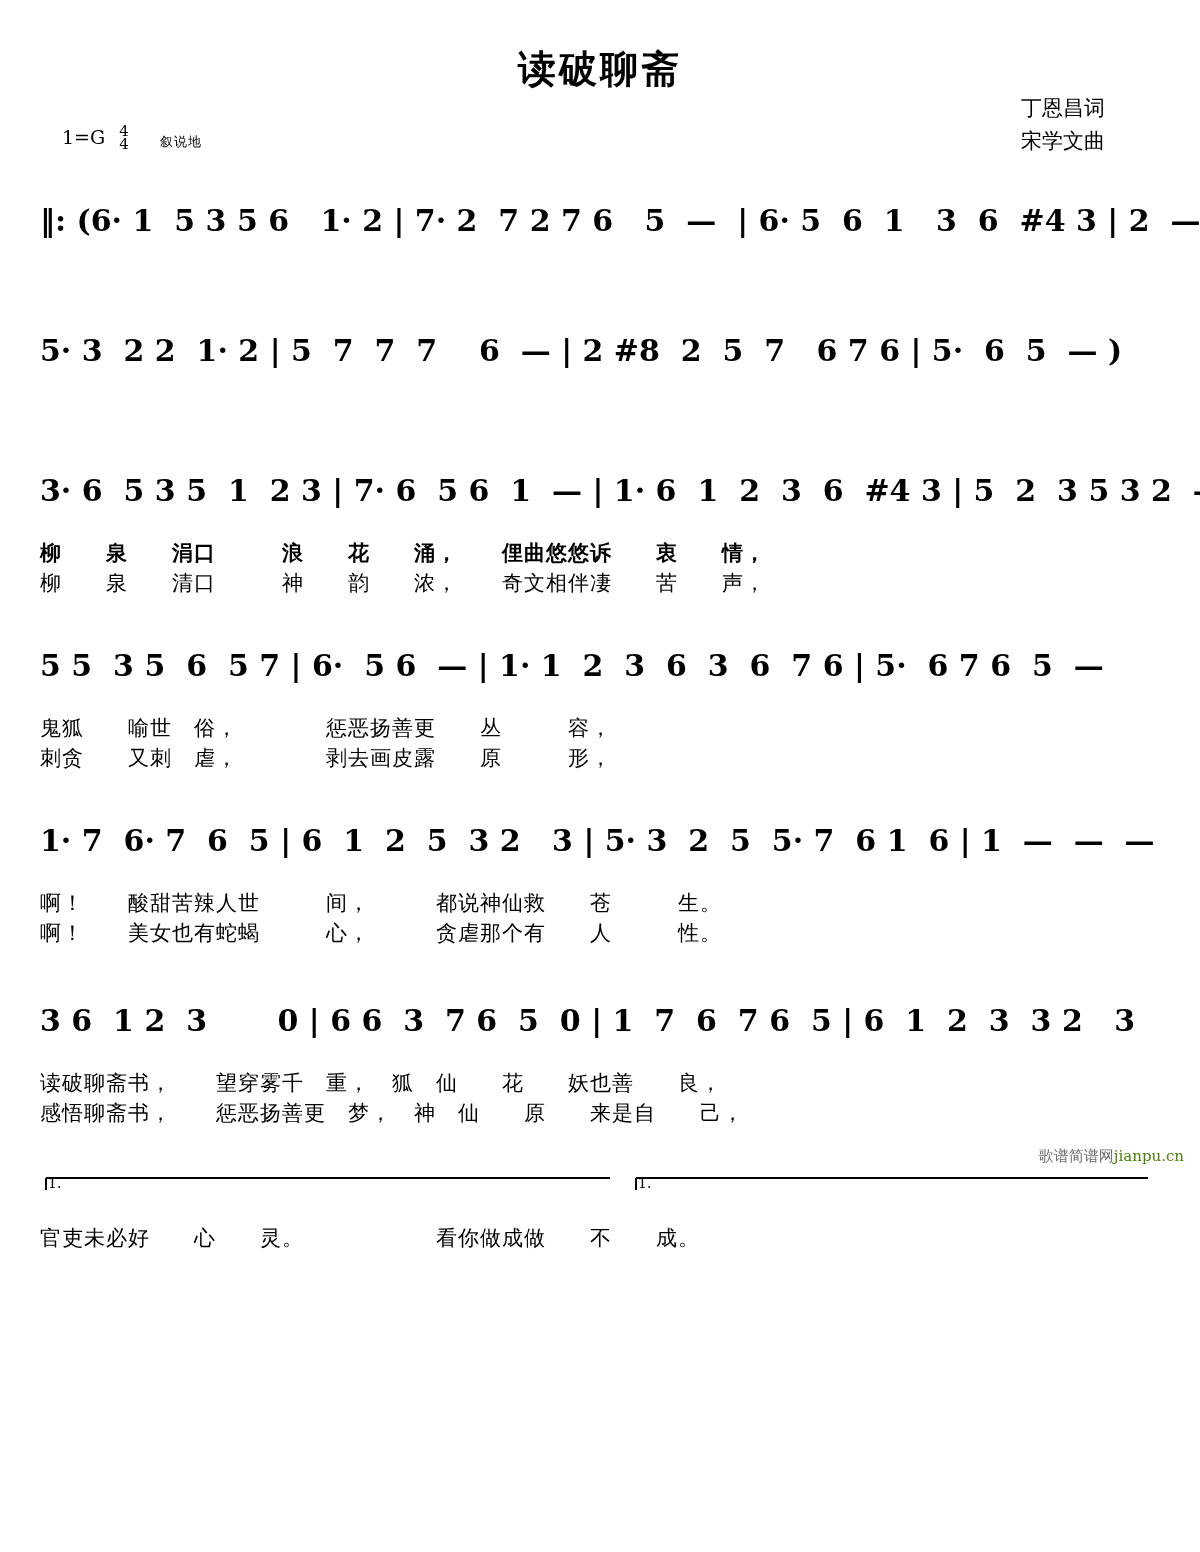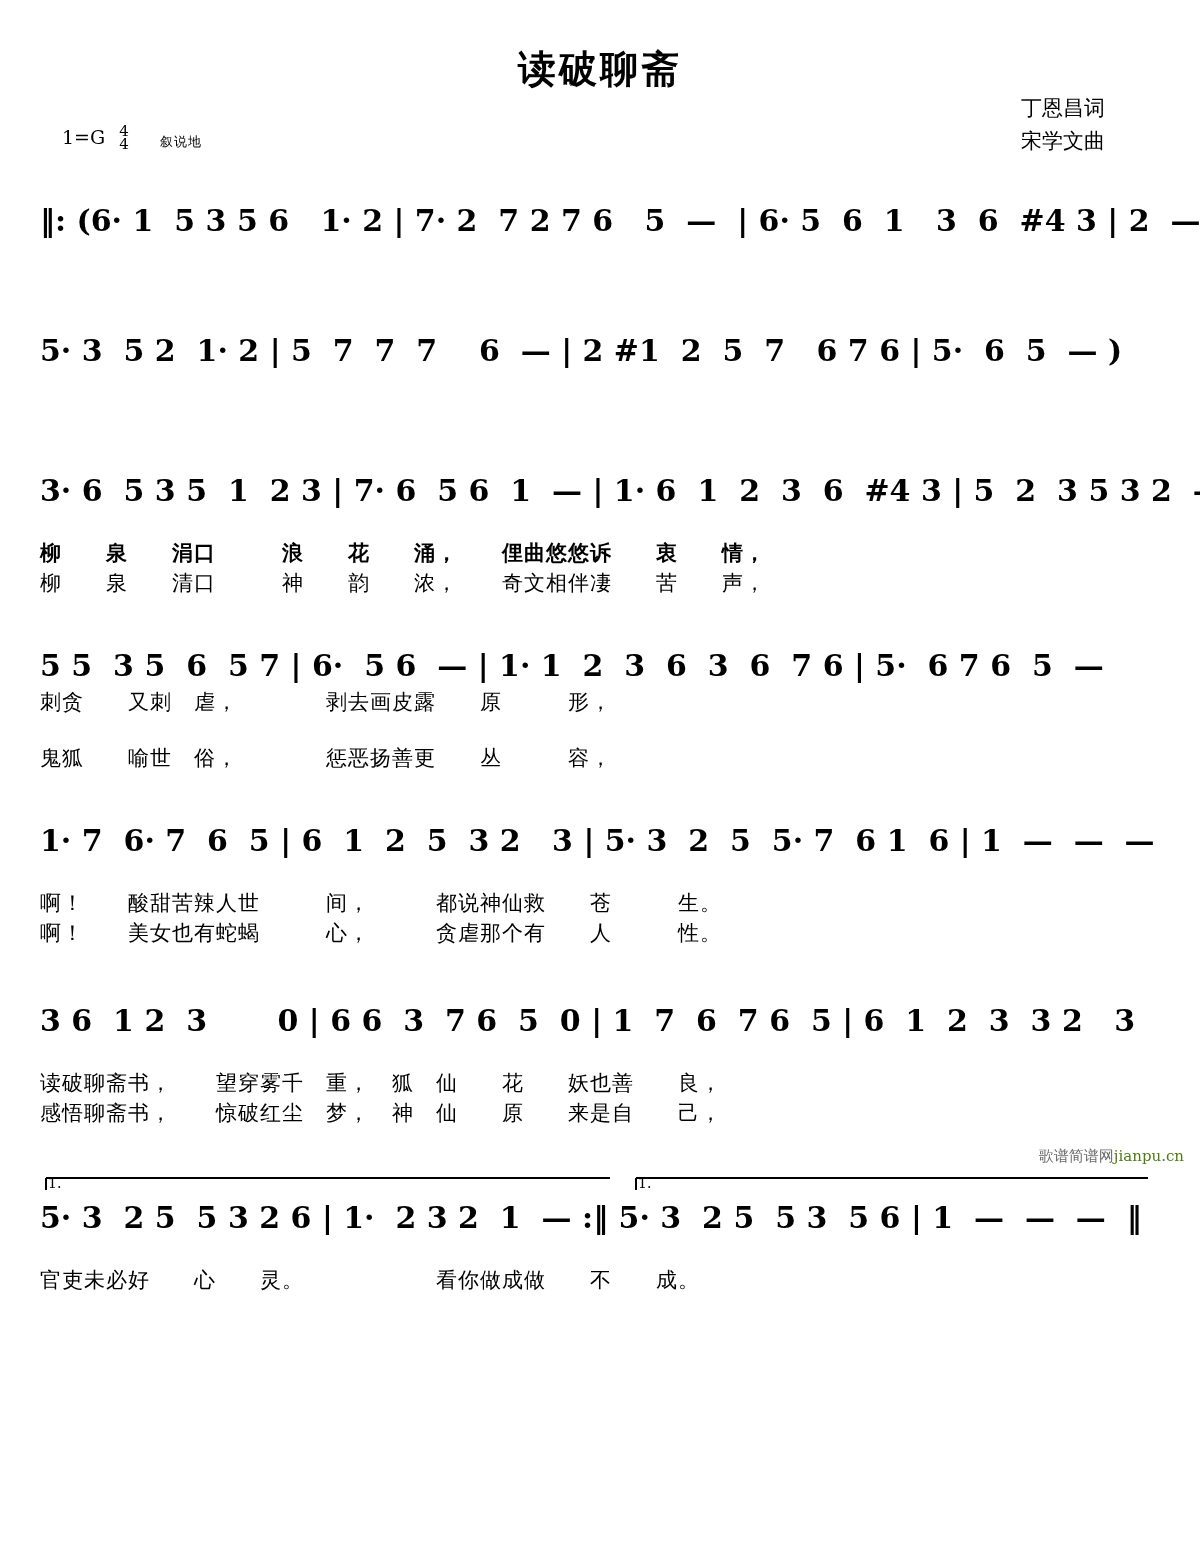--- a/index.html
+++ b/index.html
@@ -133,53 +133,52 @@
       <span>4</span>
     </span>
   </div>
   <div class="tempo">叙说地</div>
 
   <div class="system" style="top:200px;">
     <div class="notes">‖: (6· 1  5 3 5 6   1· 2 | 7· 2  7 2 7 6   5  —  | 6· 5  6  1   3  6  #4 3 | 2  —  —  —  ‖</div>
   </div>
 
   <div class="system" style="top:330px;">
-    <div class="notes">5· 3  5 2  1· 2 | 5  7  7  7    6  — | 2 #1  2  5  7   6 7 6 | 5·  6  5  — )</div>
+    <div class="notes">5· 3  2 2  1· 2 | 5  7  7  7    6  — | 2 #8  2  5  7   6 7 6 | 5·  6  5  — )</div>
   </div>
 
   <div class="system" style="top:470px;">
     <div class="notes">3· 6  5 3 5  1  2 3 | 7· 6  5 6  1  — | 1· 6  1  2  3  6  #4 3 | 5  2  3 5 3 2  —</div>
     <div class="lyric" style="margin-top:26px;font-weight:bold;">柳　　泉　　涓口　　　浪　　花　　涌，　　俚曲悠悠诉　　衷　　情，</div>
     <div class="lyric">柳　　泉　　清口　　　神　　韵　　浓，　　奇文相伴凄　　苦　　声，</div>
   </div>
 
   <div class="system" style="top:645px;">
     <div class="notes">5 5  3 5  6  5 7 | 6·  5 6  — | 1· 1  2  3  6  3  6  7 6 | 5·  6 7 6  5  —</div>
+    <div class="lyric" style="margin-top:26px;">鬼狐　　喻世　俗，　　　　惩恶扬善更　　丛　　　容，</div>
     <div class="lyric">刺贪　　又刺　虐，　　　　剥去画皮露　　原　　　形，</div>
-    <div class="lyric" style="margin-top:26px;">鬼狐　　喻世　俗，　　　　惩恶扬善更　　丛　　　容，</div>
   </div>
 
   <div class="system" style="top:820px;">
     <div class="notes">1· 7  6· 7  6  5 | 6  1  2  5  3 2   3 | 5· 3  2  5  5· 7  6 1  6 | 1  —  —  —</div>
     <div class="lyric" style="margin-top:26px;">啊！　　酸甜苦辣人世　　　间，　　　都说神仙救　　苍　　　生。</div>
     <div class="lyric">啊！　　美女也有蛇蝎　　　心，　　　贪虐那个有　　人　　　性。</div>
   </div>
 
   <div class="system" style="top:1000px;">
     <div class="notes">3 6  1 2  3　　 0 | 6 6  3  7 6  5  0 | 1  7  6  7 6  5 | 6  1  2  3  3 2   3</div>
     <div class="lyric" style="margin-top:26px;">读破聊斋书，　　望穿雾千　重，　狐　仙　　花　　妖也善　　良，</div>
-    <div class="lyric">感悟聊斋书，　　惊破红尘　梦，　神　仙　　原　　来是自　　己，</div>
+    <div class="lyric">感悟聊斋书，　　惩恶扬善更　梦，　神　仙　　原　　来是自　　己，</div>
   </div>
 
   <div class="system" style="top:1175px;">
     <div style="position:relative;height:22px;">
       <span style="position:absolute;left:8px;top:0;font-size:14px;font-family:'DejaVu Serif',serif;">1.</span>
       <span style="position:absolute;left:598px;top:0;font-size:14px;font-family:'DejaVu Serif',serif;">1.</span>
     </div>
-    <div class="notes">5· 3  2 5  5 3 2 6 | 1·  2 3 2  1  — :‖ 5· 3  2 5  5 3  5 6 | 1  —  —  —  ‖</div>
     <div class="lyric" style="margin-top:26px;">官吏未必好　　心　　灵。　　　　　　看你做成做　　不　　成。</div>
   </div>
 
   <svg class="overlay" viewBox="0 0 1200 1552">
 
     <path d="M 46 1178 L 46 1190 M 46 1178 L 610 1178" stroke="#000" stroke-width="2" fill="none"></path>
 
     <path d="M 636 1178 L 636 1190 M 636 1178 L 1148 1178" stroke="#000" stroke-width="2" fill="none"></path>
   </svg>
 

